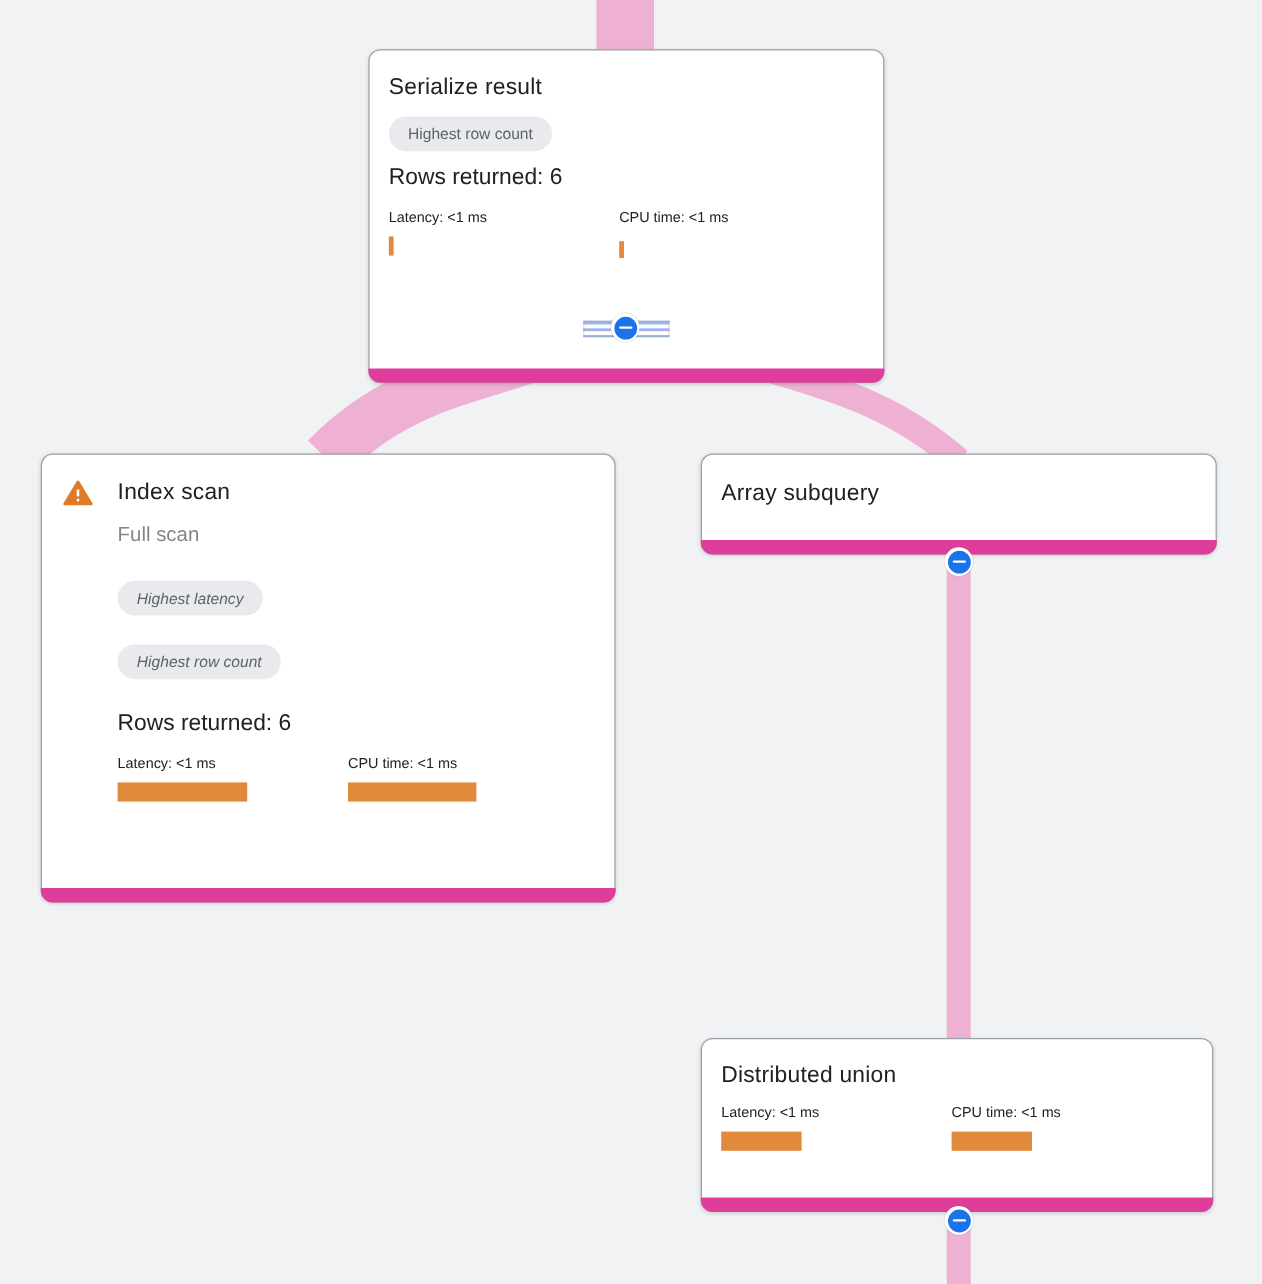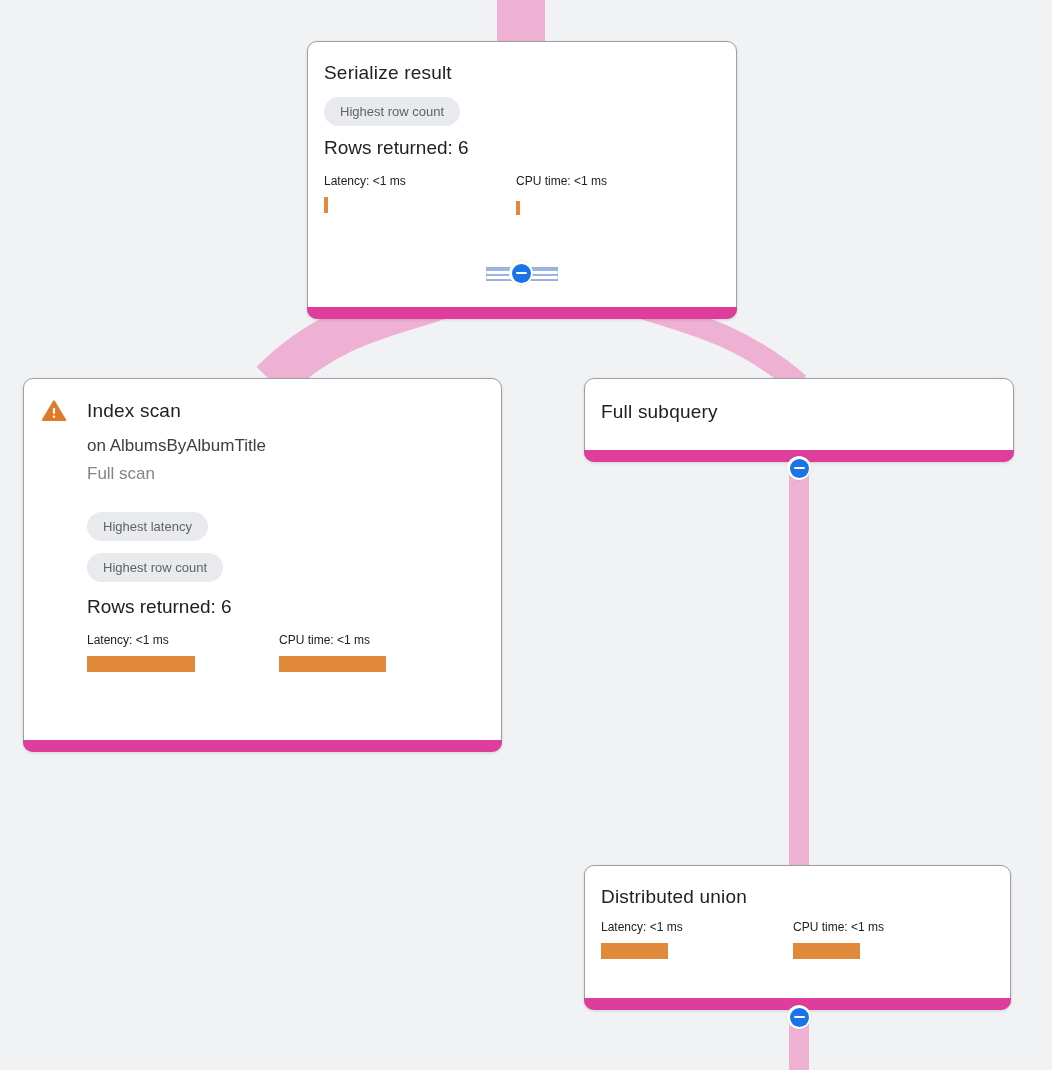--- a/index.html
+++ b/index.html
@@ -49,26 +49,26 @@
   .metric{width:192px;}
   .metric-label{font-size:12px;color:var(--body-text);}
   .metric-bar{background:var(--metric-bar);margin-top:9px;}
 
   
   #node-serialize{left:307px;top:41px;width:430px;height:278px;padding:20px 16px;}
   #node-serialize .node-title{margin-bottom:13px;}
   #node-serialize .pill{margin-bottom:11px;}
   #node-serialize .rows{margin-bottom:15px;}
 
-  #node-index-scan{left:23px;top:378px;width:479px;height:374px;padding:21px 16px 0 63px;}
+  #node-index-scan{left:34px;top:378px;width:479px;height:374px;padding:21px 16px 0 63px;}
   #node-index-scan .warning-wrap{position:absolute;left:17px;top:19px;}
   #node-index-scan .node-title{margin-bottom:14px;}
   #node-index-scan .node-subtitle{margin-bottom:8px;}
   #node-index-scan .node-muted{margin-bottom:28px;}
-  #node-index-scan .pill{margin-bottom:12px;}
+  #node-index-scan .pill{margin-bottom:24px;font-style:italic;}
   #node-index-scan .pill-stack{display:flex;flex-direction:column;align-items:flex-start;}
   #node-index-scan .rows{margin-top:2px;margin-bottom:15px;}
 
   #node-array-subquery{left:584px;top:378px;width:430px;height:84px;padding:22px 16px;}
 
   #node-distributed-union{left:584px;top:865px;width:427px;height:145px;padding:20px 16px;}
   #node-distributed-union .node-title{margin-bottom:12px;}
 
   
   .stripe-band{
@@ -119,42 +119,41 @@
 
   <div class="node" id="node-index-scan">
     <span class="warning-wrap">
       <svg width="26" height="26" viewBox="0 0 24 24">
         <path d="M12 3.2 L22.3 20.3 H1.7 Z" fill="var(--warning)" stroke="var(--warning)" stroke-width="2" stroke-linejoin="round"></path>
         <rect x="11" y="9.2" width="2" height="5.4" rx="0.6" fill="#ffffff"></rect>
         <rect x="11" y="16.2" width="2" height="2.1" rx="0.6" fill="#ffffff"></rect>
       </svg>
     </span>
     <div class="node-title">Index scan</div>
-    <div class="node-subtitle">on AlbumsByAlbumTitle</div>
     <div class="node-muted">Full scan</div>
     <div class="pill-stack">
       <span class="pill">Highest latency</span>
       <span class="pill">Highest row count</span>
     </div>
     <div class="rows">Rows returned: 6</div>
     <div class="metrics">
       <div class="metric">
         <div class="metric-label">Latency: &lt;1 ms</div>
         <div class="metric-bar" style="width: 108px; height: 16px;"></div>
       </div>
       <div class="metric">
         <div class="metric-label">CPU time: &lt;1 ms</div>
         <div class="metric-bar" style="width: 107px; height: 16px;"></div>
       </div>
     </div>
     <div class="accent"></div>
   </div>
 
   <div class="node" id="node-array-subquery">
-    <div class="node-title">Full subquery</div>
+    <div class="node-title">Array subquery</div>
     <div class="accent"></div>
   </div>
 
   <div class="node" id="node-distributed-union">
     <div class="node-title">Distributed union</div>
     <div class="metrics">
       <div class="metric">
         <div class="metric-label">Latency: &lt;1 ms</div>
         <div class="metric-bar" style="width: 67px; height: 16px;"></div>
       </div>

